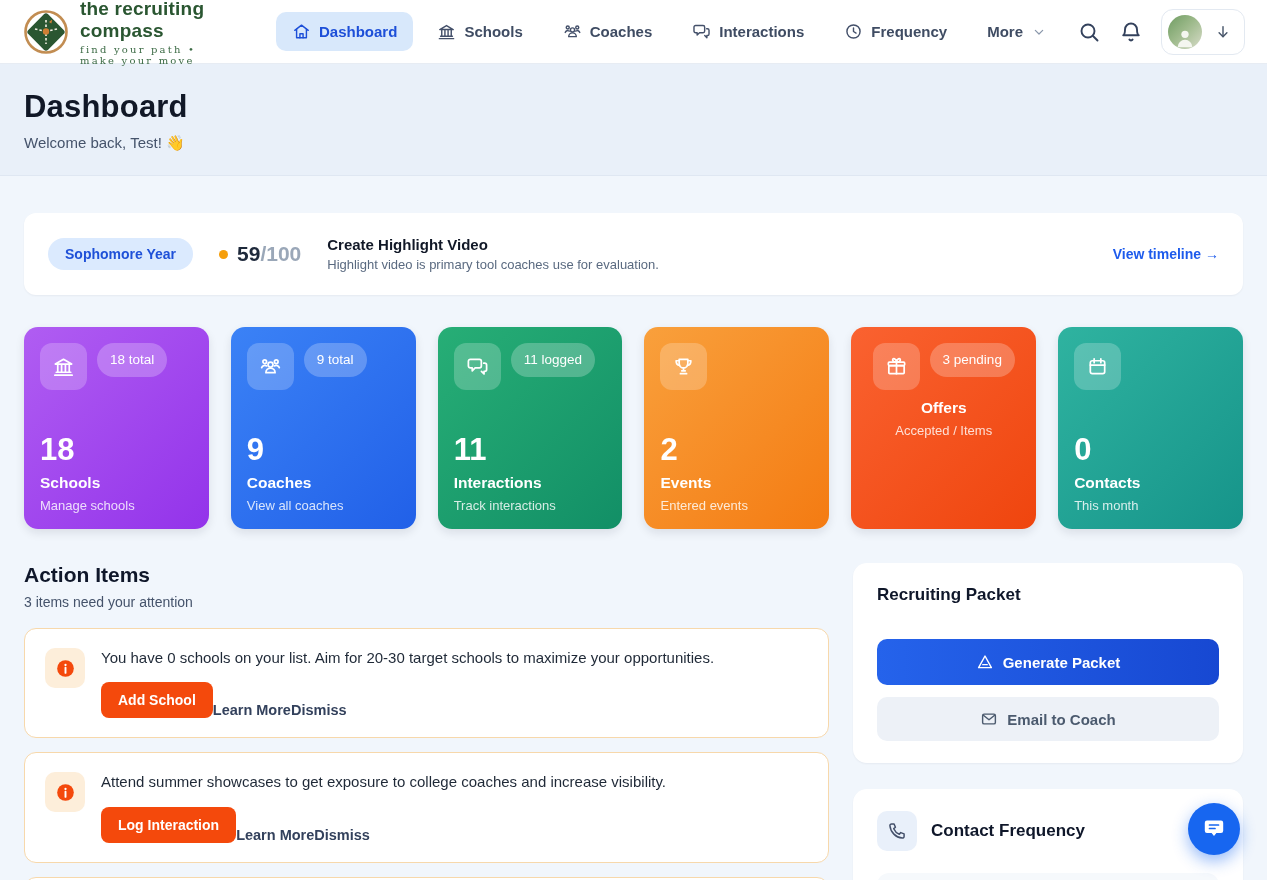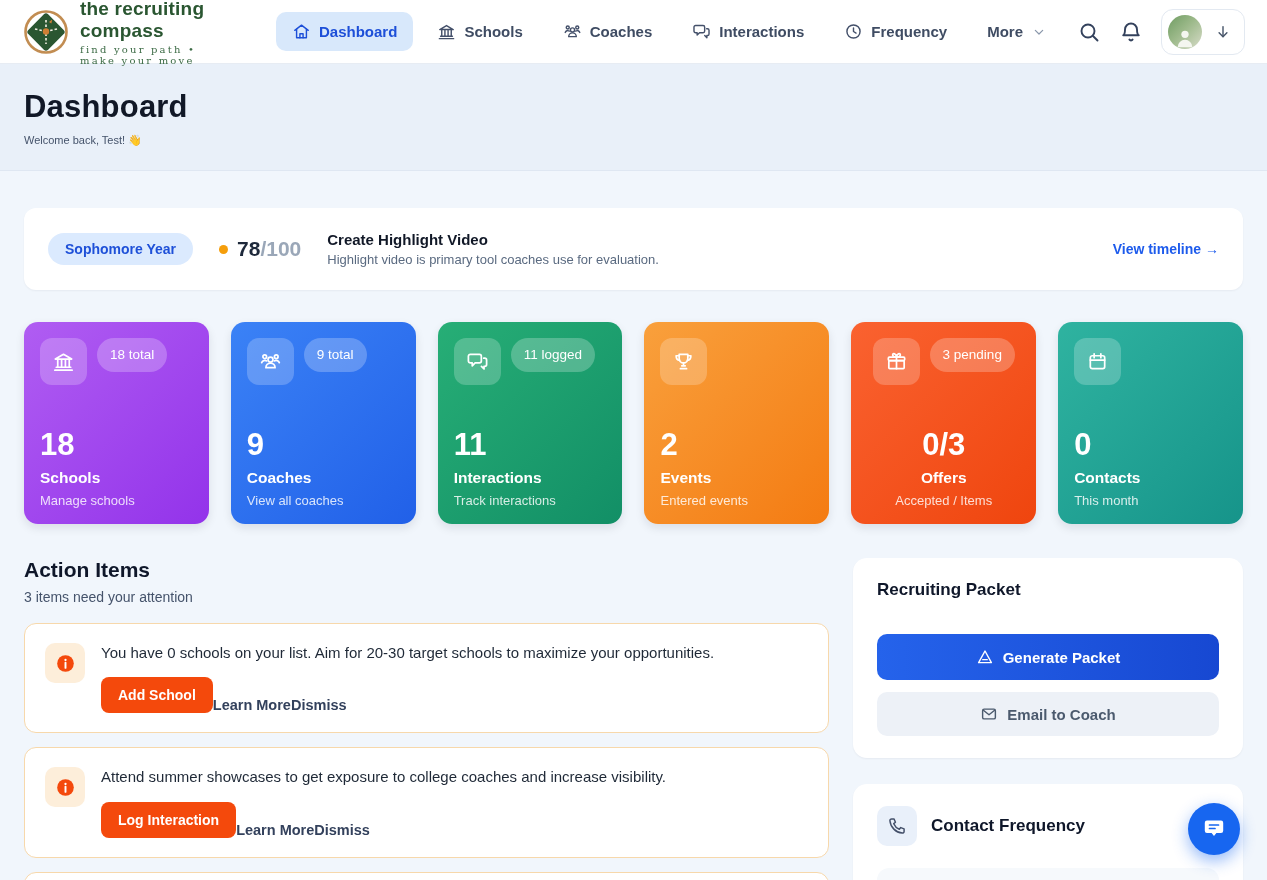--- a/index.html
+++ b/index.html
@@ -38,21 +38,21 @@
     width:34px; height:34px; border-radius:50%; overflow:hidden;
     background:linear-gradient(135deg,#6f9c62 0%,#9cb98a 45%,#d8dcc9 100%);
     display:flex; align-items:flex-end; justify-content:center;
   }
   .avatar svg { width:22px; height:22px; color:#f4f6f0; }
   .avatar-caret { width:18px; height:18px; color:#475569; }
 
   
   .page-header { background:#e9f0f9; border-bottom:1px solid #dfe7f2; padding:25px 24px 23px; }
   .page-title { font-size:31px; font-weight:800; color:#111827; letter-spacing:.2px; }
-  .page-welcome { font-size:11px; color:#45536b; margin-top:9px; }
+  .page-welcome { font-size:15px; color:#45536b; margin-top:9px; }
 
   .content { padding:0 24px; }
 
   
   .phase-banner {
     margin-top:37px; background:#ffffff; border-radius:12px; padding:23px 24px;
     display:flex; align-items:center; box-shadow:0 1px 2px rgba(15,23,42,.05);
   }
   .phase-pill {
     background:#dbeafe; color:#1e50d8; font-size:14px; font-weight:bold;
@@ -280,21 +280,21 @@
   <div class="page-welcome">Welcome back, Test! 👋</div>
 </header>
 
 <main class="content">
 
   <section class="phase-banner">
     <span class="phase-pill">Sophomore Year</span>
     <span class="score-group">
       <span class="score-dot"></span>
       <span>
-        <span class="score-value">78</span><span class="score-total">/100</span>
+        <span class="score-value">59</span><span class="score-total">/100</span>
       </span>
     </span>
     <span class="phase-info">
       <span class="phase-info-title" style="display:block">Create Highlight Video</span>
       <span class="phase-info-sub" style="display:block">Highlight video is primary tool coaches use for evaluation.</span>
     </span>
     <a class="phase-link">View timeline →</a>
   </section>
 
   <section class="stats-grid" id="stats-grid">
@@ -364,21 +364,20 @@
           <span class="stat-icon-tile">
             <svg viewBox="0 0 24 24" fill="none" stroke="currentColor" stroke-width="1.8" stroke-linecap="round" stroke-linejoin="round">
               <rect x="4" y="11" width="16" height="8.5" rx="1"></rect>
               <rect x="3.5" y="7.5" width="17" height="3.5" rx="1"></rect>
               <path d="M12 7.5v12"></path>
               <path d="M12 7.5S8 7.5 8 5.2 12 3.5 12 7.5zM12 7.5s4 0 4-2.3S12 3.5 12 7.5z"></path>
             </svg>
           </span>
           <span class="stat-badge">3 pending</span>
         </div>
-        <div class="stat-number">0/3</div>
         <div class="stat-label">Offers</div>
         <div class="stat-sublabel">Accepted / Items</div>
       </div>
       <div class="stat-card" style="background: linear-gradient(135deg, rgb(47, 179, 160), rgb(22, 148, 138));">
         <div class="stat-top">
           <span class="stat-icon-tile">
             <svg viewBox="0 0 24 24" fill="none" stroke="currentColor" stroke-width="1.8" stroke-linecap="round" stroke-linejoin="round">
               <rect x="4.5" y="6" width="15" height="13.5" rx="2"></rect>
               <path d="M8.5 4v4M15.5 4v4M4.5 10.5h15"></path>
             </svg>

